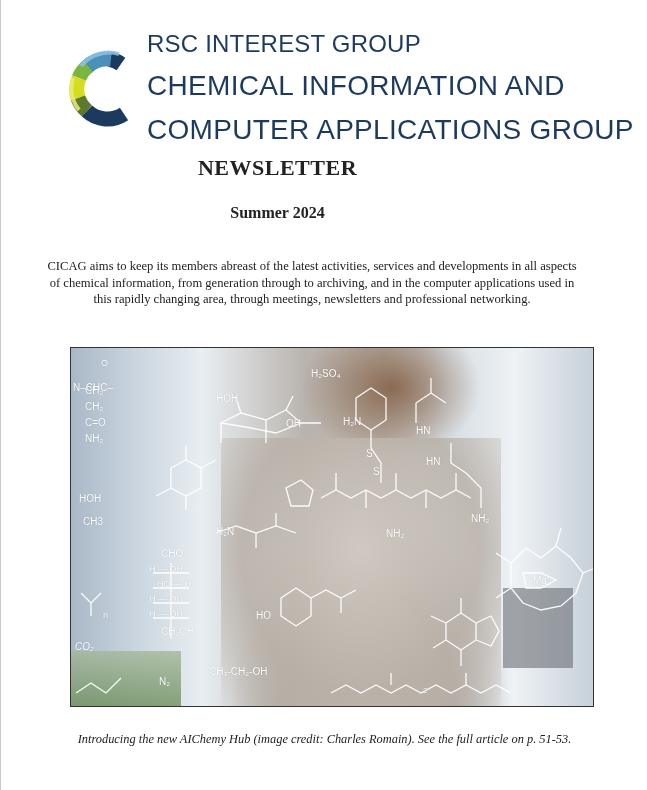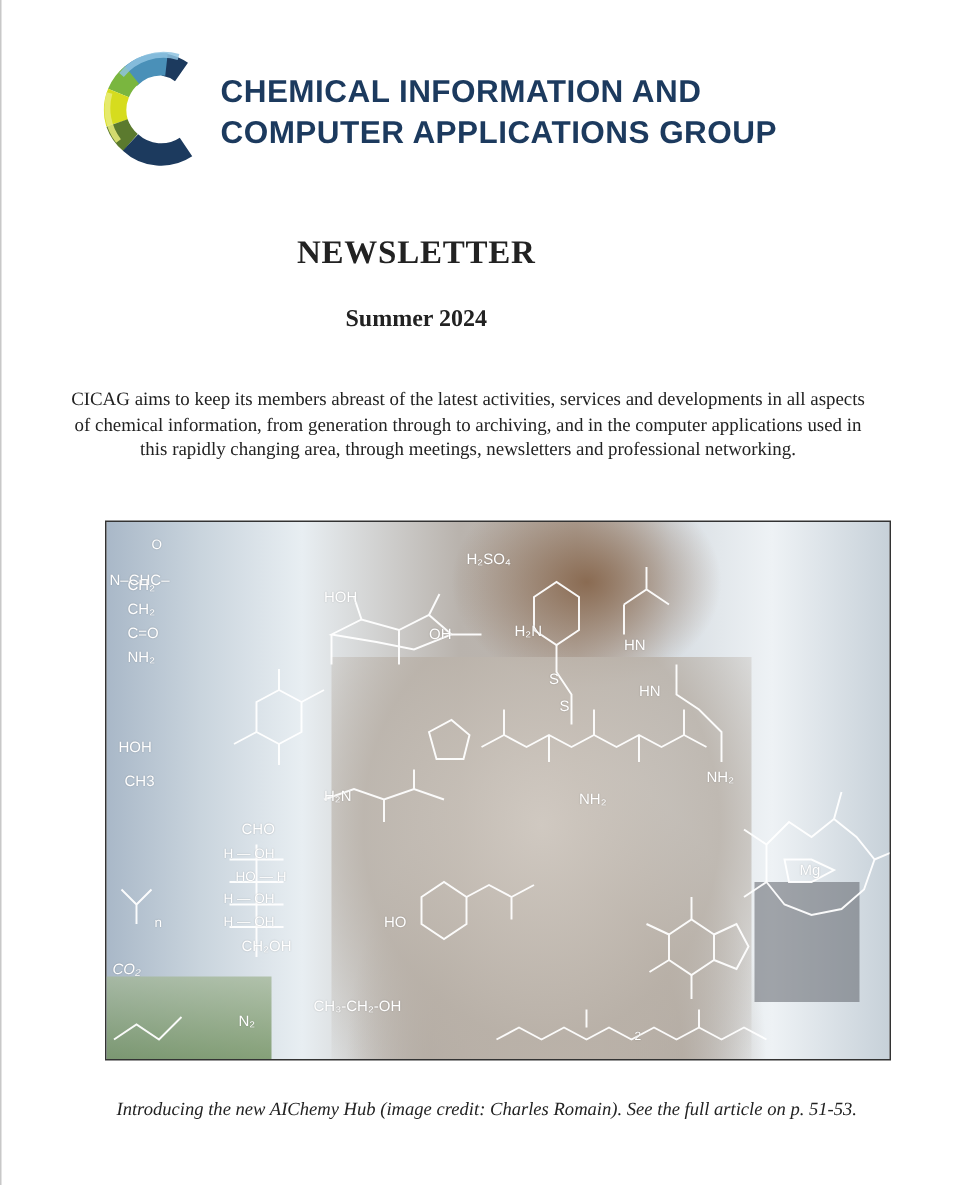--- a/index.html
+++ b/index.html
@@ -16,21 +16,21 @@
       display: flex; align-items: center;
     }
     .logo-mark { width: 70px; height: 80px; }
     .logo-text {
       margin-left: 8px;
       font-family: "Liberation Sans", sans-serif;
       color: #1c3a5e;
       line-height: 1;
     }
     .logo-line1 { font-size: 24px; font-weight: normal; letter-spacing: 0.2px; margin-bottom: 3px; }
-    .logo-line2, .logo-line3 { font-size: 21px; font-weight: bold; letter-spacing: 0.3px; margin-top: 6px; }
+    .logo-line2, .logo-line3 { font-size: 28px; font-weight: normal; letter-spacing: 0.3px; margin-top: 16px; }
 
     .title {
       position: absolute; left: 0; width: 553px; top: 155px;
       text-align: center; color: #222;
       font-family: "Liberation Serif", serif; font-weight: bold;
     }
     .title .t1 { font-size: 22px; letter-spacing: 0.5px; }
     .title .t2 { font-size: 16px; margin-top: 23px; }
 
     .intro {
@@ -89,20 +89,21 @@
       <path d="M 42 11 A 30 30 0 0 0 17 20" stroke="#4a90b8"></path>
       <path d="M 19 18 A 30 30 0 0 0 10 30" stroke="#7ab63f"></path>
       <path d="M 10 30 A 30 30 0 0 0 9 50" stroke="#d6dc1e"></path>
       <path d="M 9 50 A 30 30 0 0 0 18 63" stroke="#5b7a2e"></path>
       <path d="M 18 63 A 30 30 0 0 0 55 66" stroke="#1c3a5e"></path>
     </g>
     <path d="M 50 6 A 36 36 0 0 0 12 18" fill="none" stroke="#8ec3e0" stroke-width="4" opacity="0.85"></path>
     <path d="M 4 30 A 36 36 0 0 0 10 62" fill="none" stroke="#e9ec7a" stroke-width="4" opacity="0.85"></path>
   </svg>
   <div class="logo-text">
+    <div class="logo-line1">RSC INTEREST GROUP</div>
     <div class="logo-line2">CHEMICAL INFORMATION AND</div>
     <div class="logo-line3">COMPUTER APPLICATIONS GROUP</div>
   </div>
 </div>
 
 <div class="title">
   <div class="t1">NEWSLETTER</div>
   <div class="t2">Summer 2024</div>
 </div>
 

